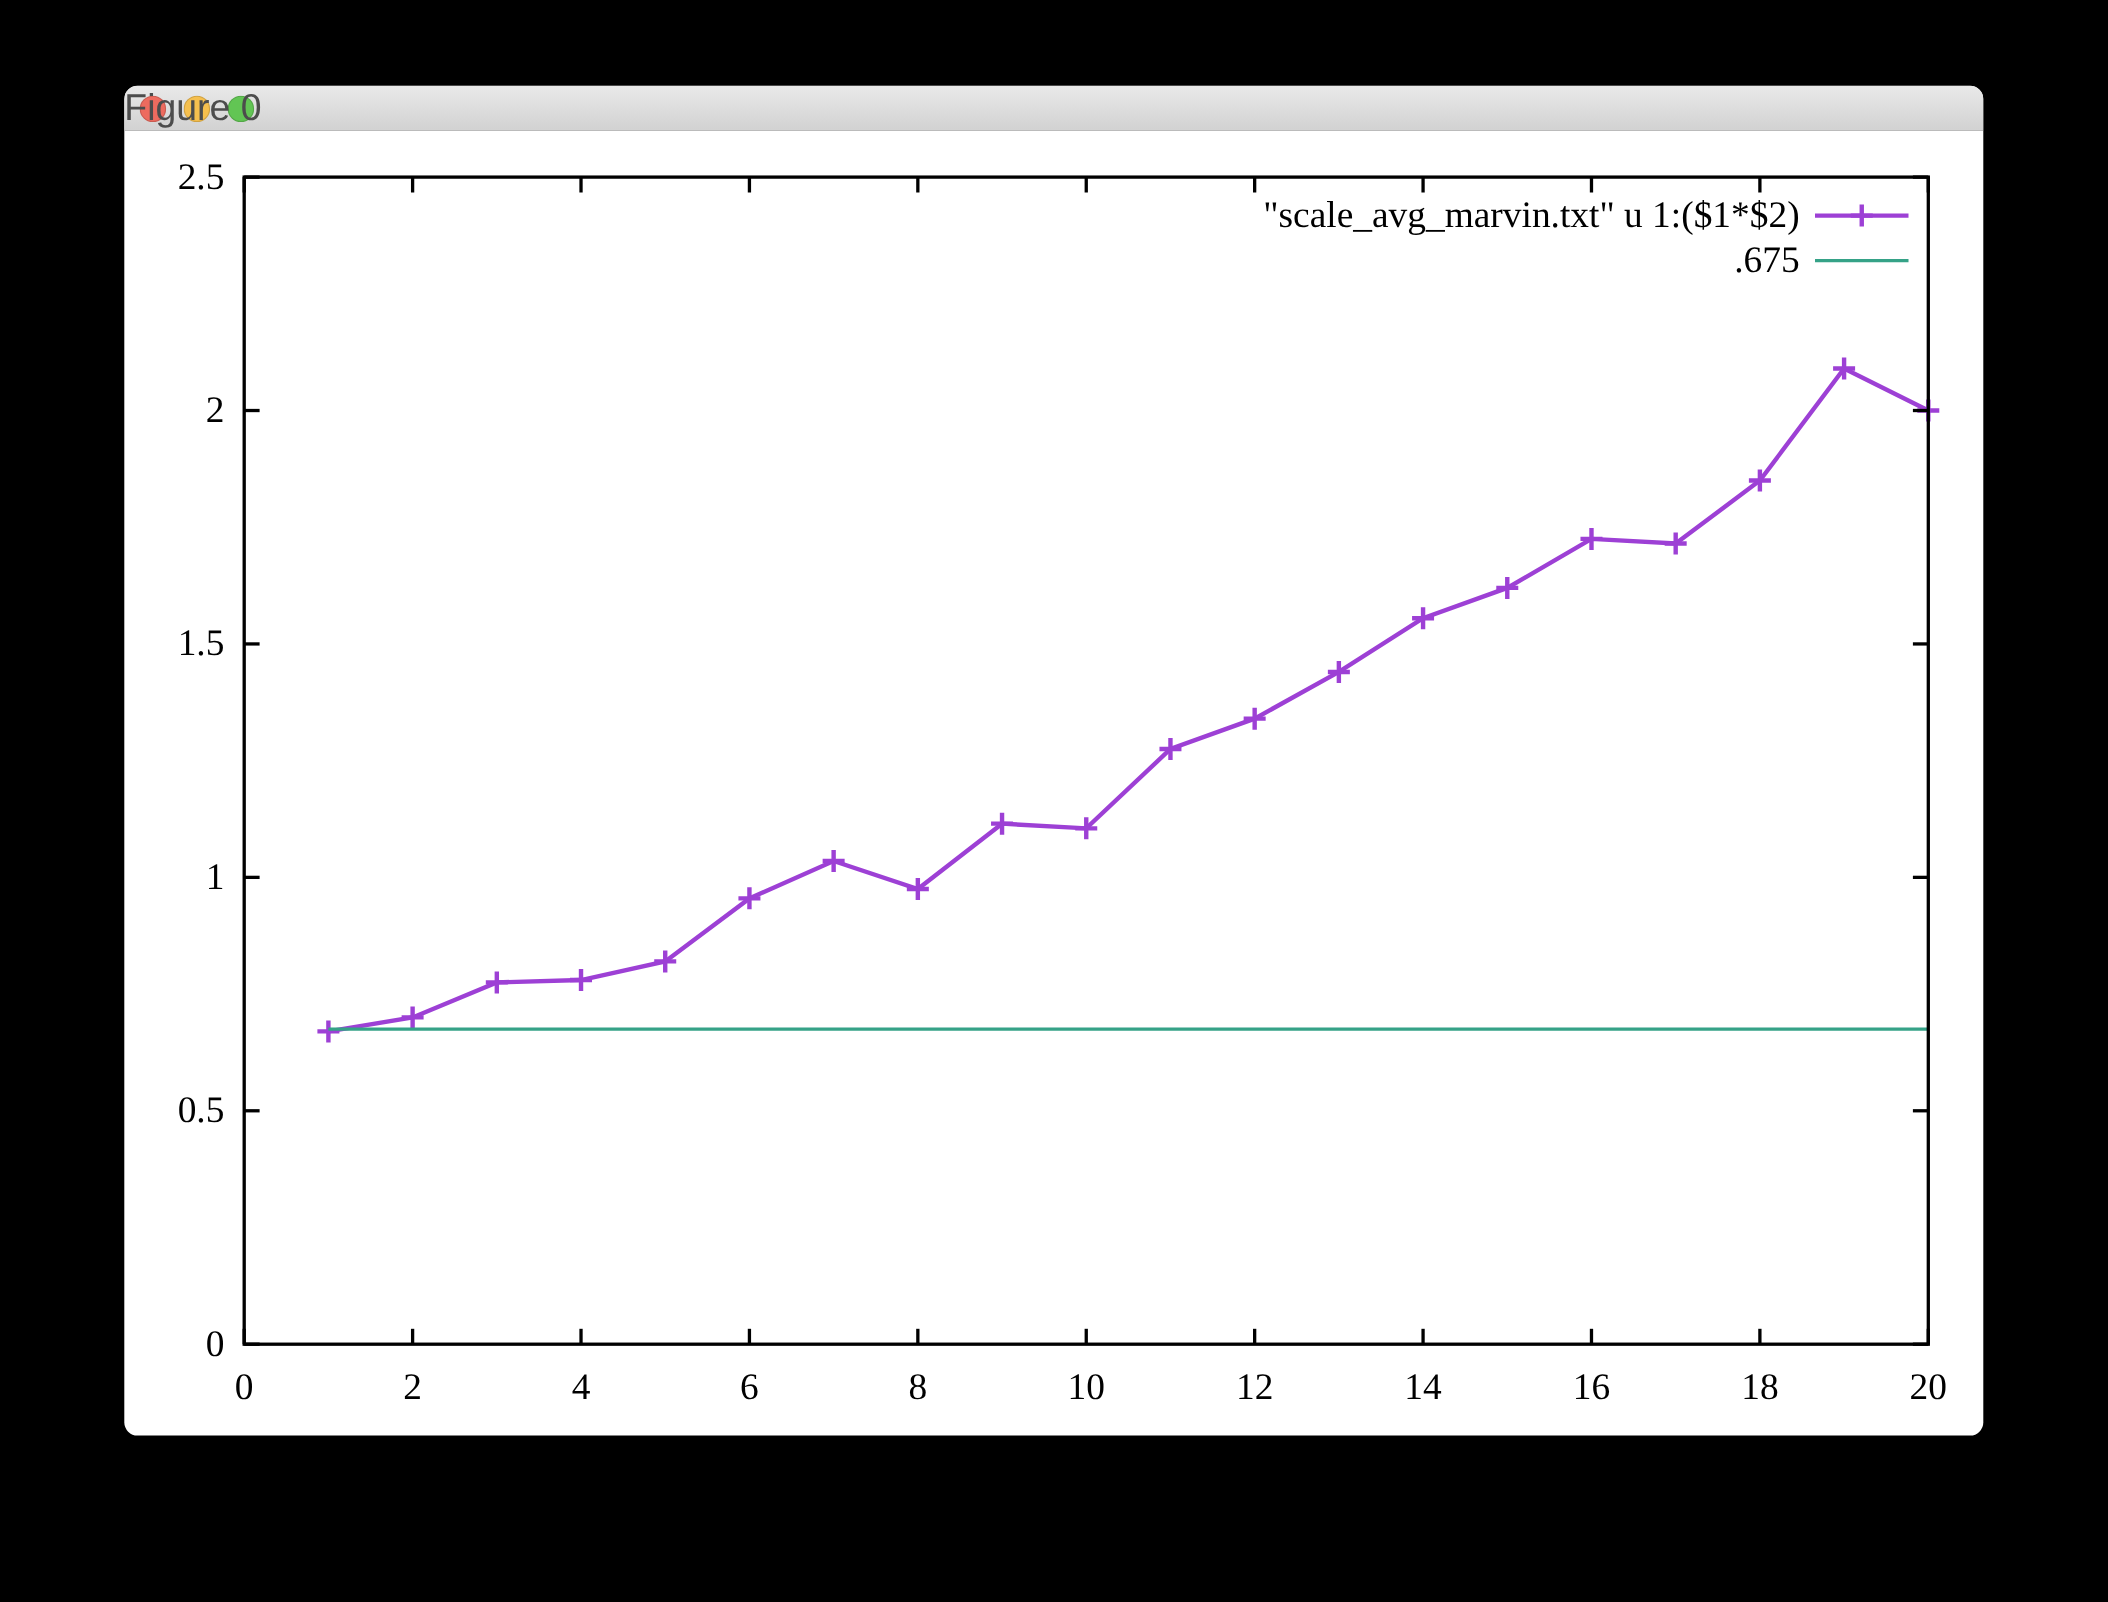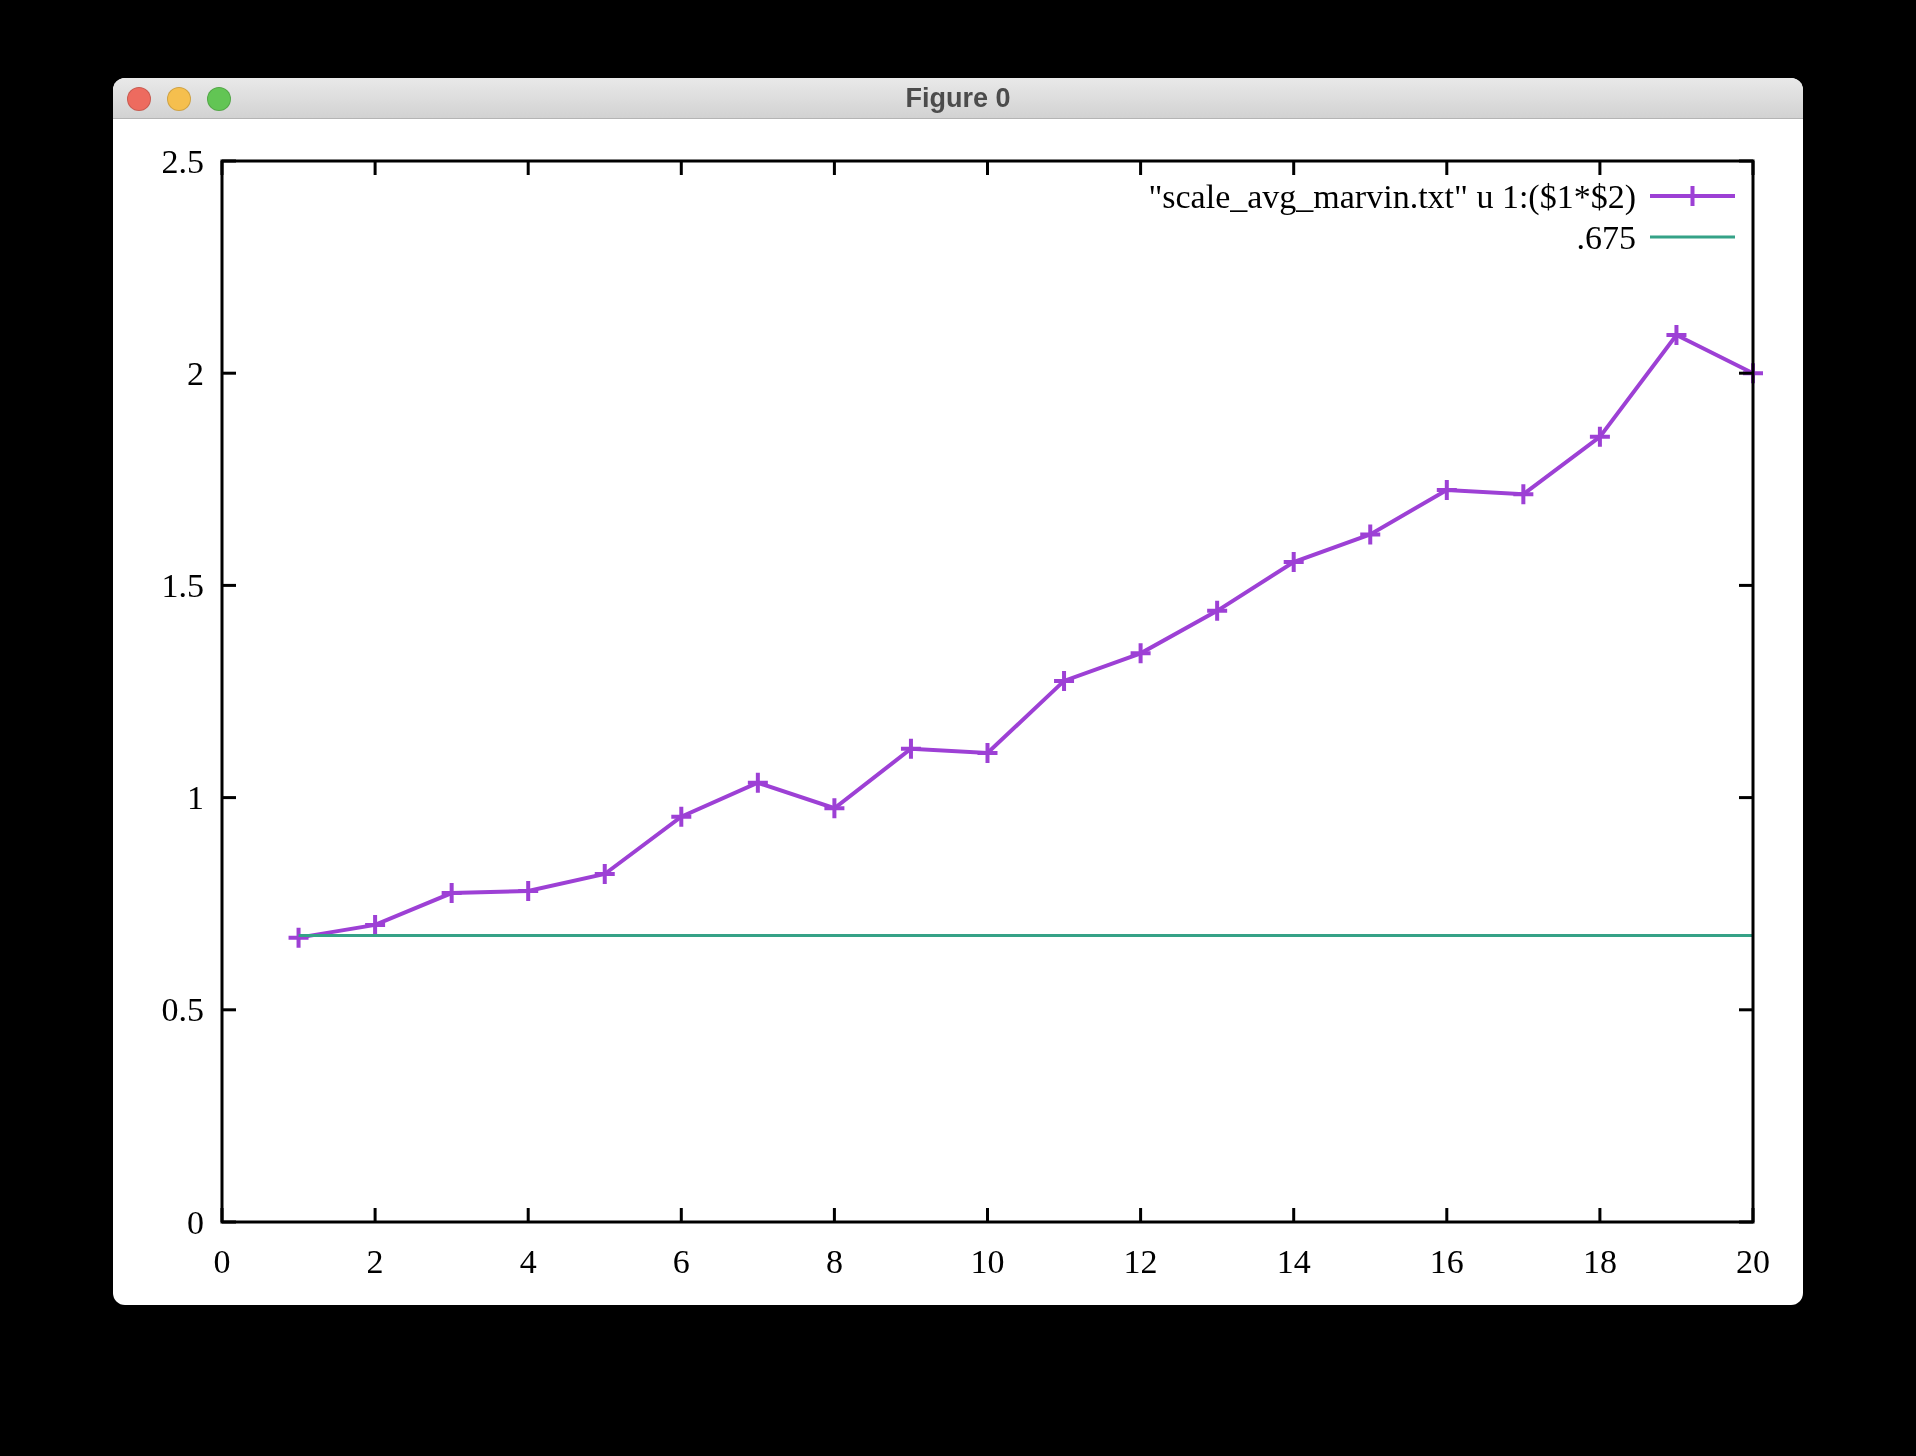--- a/index.html
+++ b/index.html
@@ -33,23 +33,22 @@
     background: linear-gradient(#e9e9e9, #d2d2d2);
     border-bottom: 1px solid #b4b4b4;
   }
   .titlebar-title {
     position: absolute;
     left: 0;
     right: 0;
     top: 0;
     height: 40px;
     line-height: 40px;
-    text-align: center;
-    font-size: 27px;
-    font-weight: 700;
+    font-size: 34px;
+    font-weight: 400;
     color: #4c4c4c;
   }
   .traffic {
     position: absolute;
     top: 9px;
     width: 24px;
     height: 24px;
     border-radius: 50%;
     box-sizing: border-box;
     border: 1px solid rgba(0,0,0,0.15);

